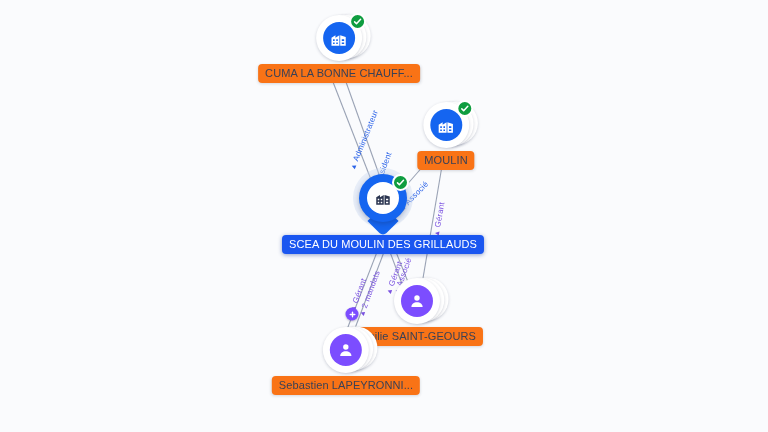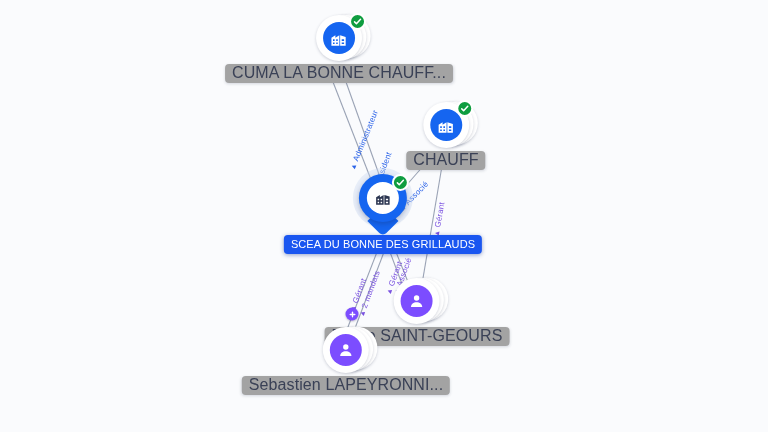--- a/index.html
+++ b/index.html
@@ -151,23 +151,23 @@
     height: 60px;
     border-radius: 50%;
     background: rgba(200,215,240,0.38);
     z-index: 0;
   }
 
   
   .node-label {
     margin-top: 3px;
     padding: 3px 7px 4px 7px;
-    background: #a3a3a3;
+    background: #f97316;
     color: #3a4156;
-    font-size: 16px;
+    font-size: 11px;
     line-height: 12px;
     white-space: nowrap;
     border-radius: 4px;
     box-shadow: 0 1px 3px rgba(40,50,80,0.18);
     letter-spacing: 0.1px;
   }
   .node-label.selected {
     background: #1a56f0;
     color: #ffffff;
     border-radius: 4px;
@@ -273,41 +273,41 @@
           <path d="M3 21V11l5-3v3l5-3v13H3zm2-2h2v-2H5v2zm4 0h2v-2H9v2zM5 15h2v-2H5v2zm4 0h2v-2H9v2z"></path>
           <path d="M14 21V8l7 2v11h-7zm2-2h3v-2h-3v2zm0-4h3v-2h-3v2z"></path>
         </svg>
       </div>
       <div class="verified">
         <svg width="9" height="9" viewBox="0 0 24 24" fill="none" stroke="#ffffff" stroke-width="4" stroke-linecap="round" stroke-linejoin="round">
           <polyline points="4,13 9,18 20,6"></polyline>
         </svg>
       </div>
     </div>
-    <div class="node-label">CHAUFF</div>
+    <div class="node-label">MOULIN</div>
   </div>
 
   <div class="node" id="node-scea" style="left:383px; top:214px;">
     <div class="pin-wrap">
       <div class="pin-halo"></div>
       <div class="pin-tail"></div>
       <div class="pin-body"></div>
       <div class="pin-inner">
         <svg width="18" height="18" viewBox="0 0 24 24" fill="#2b3550">
           <path d="M3 21V11l5-3v3l5-3v13H3zm2-2h2v-2H5v2zm4 0h2v-2H9v2zM5 15h2v-2H5v2zm4 0h2v-2H9v2z"></path>
           <path d="M14 21V8l7 2v11h-7zm2-2h3v-2h-3v2zm0-4h3v-2h-3v2z"></path>
         </svg>
       </div>
       <div class="pin-verified">
         <svg width="9" height="9" viewBox="0 0 24 24" fill="none" stroke="#ffffff" stroke-width="4" stroke-linecap="round" stroke-linejoin="round">
           <polyline points="4,13 9,18 20,6"></polyline>
         </svg>
       </div>
     </div>
-    <div class="node-label selected">SCEA DU BONNE DES GRILLAUDS</div>
+    <div class="node-label selected">SCEA DU MOULIN DES GRILLAUDS</div>
   </div>
 
   <div class="node" id="node-emilie" style="left:417px; top:312px;">
     <div class="stack">
       <div class="card c3"></div>
       <div class="card c2"></div>
       <div class="card c1"></div>
       <div class="disc person">
         <svg width="18" height="18" viewBox="0 0 24 24" fill="#ffffff">
           <circle cx="12" cy="8" r="3.6"></circle>

